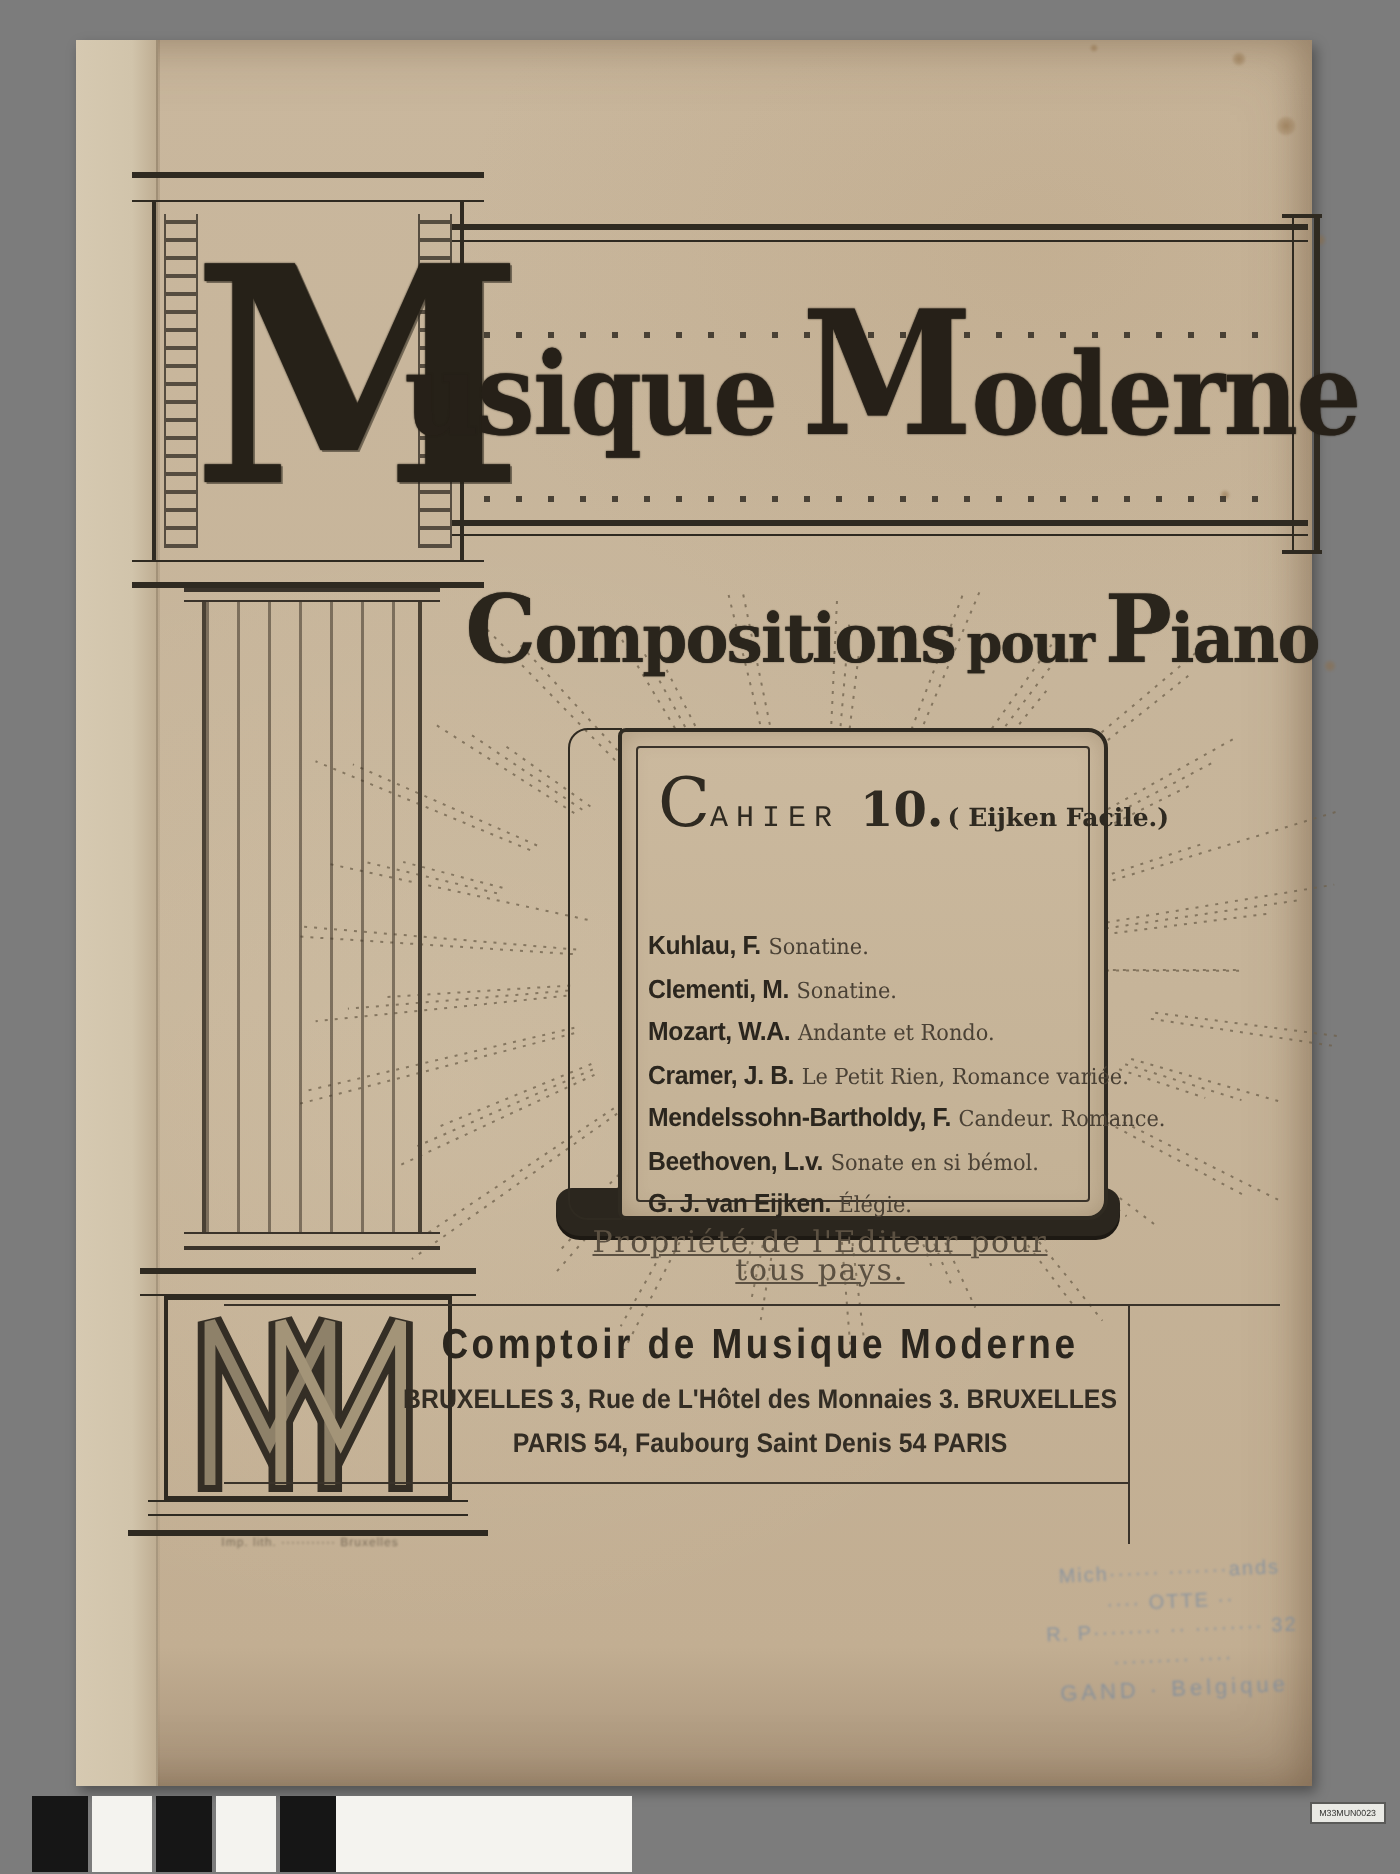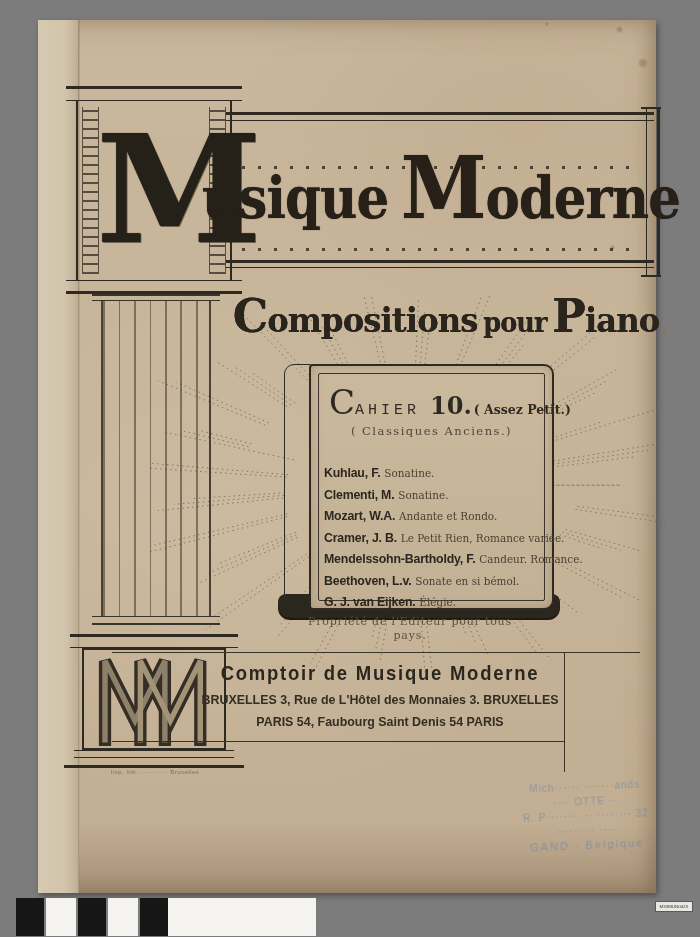--- a/index.html
+++ b/index.html
@@ -84,21 +84,21 @@
   .cahier-line .c2{font-size:24px;font-weight:bold;margin-left:10px;font-family:"DejaVu Serif",serif;}
   .cahier-line .c3{font-size:12.5px;font-weight:bold;margin-left:2px;font-family:"DejaVu Serif",serif;}
   .series{position:absolute;left:0;right:0;top:58px;text-align:center;font-size:11.5px;letter-spacing:1.5px;color:#4f4638;font-family:"DejaVu Serif",serif;}
   #works-list{position:absolute;left:13px;top:96px;right:4px;}
   .work-row{white-space:nowrap;line-height:19.5px;transform:scaleX(.95);transform-origin:0 50%;}
   .work-composer{font-family:"Liberation Sans",sans-serif;font-weight:bold;font-size:13px;color:#2b261e;letter-spacing:-.2px;}
   .work-title{font-family:"DejaVu Serif",serif;font-size:11px;color:#4a4135;margin-left:4px;}
 
   
   .legal{position:absolute;left:290px;top:615px;width:240px;text-align:center;
-     font-size:11px;letter-spacing:.8px;color:#5c5142;line-height:13.5px;font-family:"DejaVu Serif",serif;}
+     font-size:15px;letter-spacing:.8px;color:#5c5142;line-height:13.5px;font-family:"DejaVu Serif",serif;text-decoration:underline;}
   .rule{position:absolute;border-top:1.5px solid #3a332a;}
   .addr-top{left:112px;top:652px;width:528px;}
   .addr-bottom{left:112px;top:741px;width:452px;}
   .addr-vbar{position:absolute;left:564px;top:652px;height:120px;border-left:1.5px solid #3a332a;}
   .publisher{position:absolute;left:140px;top:661px;width:480px;text-align:center;white-space:nowrap;
      font-family:"Liberation Sans",sans-serif;font-weight:bold;font-size:21px;letter-spacing:2px;color:#2b261e;
      transform:scaleX(.88);}
   .addr1{position:absolute;left:140px;top:692px;width:480px;text-align:center;white-space:nowrap;
      font-family:"Liberation Sans",sans-serif;font-weight:bold;font-size:13.5px;color:#33iable2d24;color:#332d24;transform:scaleX(.92);}
   .addr2{position:absolute;left:140px;top:714px;width:480px;text-align:center;white-space:nowrap;
@@ -255,23 +255,22 @@
   </div>
 
   <div class="book-base"></div>
   <div class="spine"></div>
   <div class="cover">
     <div class="cover-inner"></div>
     <div class="cahier-line">
       <span class="c0">C</span>
       <span class="c1">AHIER</span>
       <span class="c2">10.</span>
-      <span class="c3">( Assez Petit.)</span>
+      <span class="c3">( Eijken Facile.)</span>
     </div>
-    <div class="series">( Classiques Anciens.)</div>
     <div id="works-list">
         <div class="work-row"><span class="work-composer">Kuhlau, F.</span><span class="work-title">Sonatine.</span></div>
         <div class="work-row"><span class="work-composer">Clementi, M.</span><span class="work-title">Sonatine.</span></div>
         <div class="work-row"><span class="work-composer">Mozart, W.A.</span><span class="work-title">Andante et Rondo.</span></div>
         <div class="work-row"><span class="work-composer">Cramer, J. B.</span><span class="work-title">Le Petit Rien, Romance variée.</span></div>
         <div class="work-row"><span class="work-composer">Mendelssohn-Bartholdy, F.</span><span class="work-title">Candeur. Romance.</span></div>
         <div class="work-row"><span class="work-composer">Beethoven, L.v.</span><span class="work-title">Sonate en si bémol.</span></div>
         <div class="work-row"><span class="work-composer">G. J. van Eijken.</span><span class="work-title">Élégie.</span></div>
       </div>
   </div>

